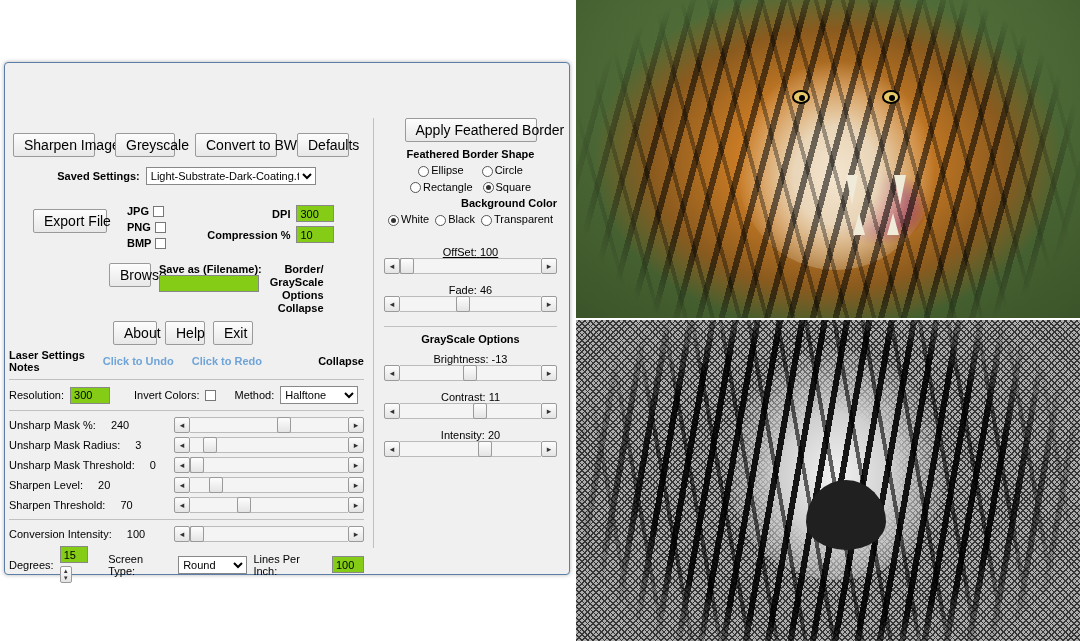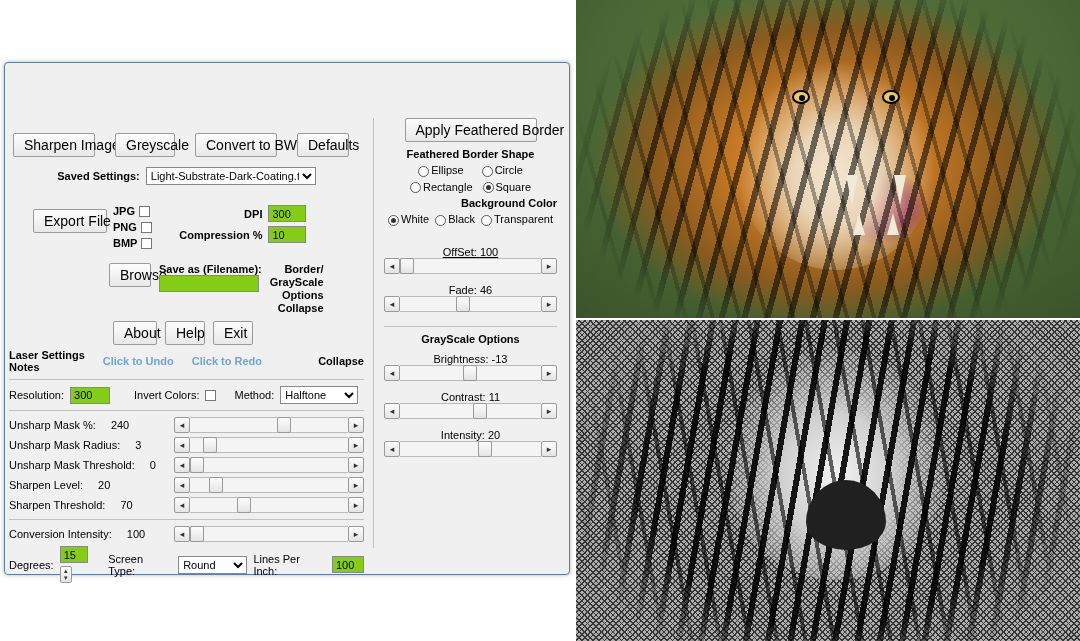--- a/index.html
+++ b/index.html
@@ -254,21 +254,21 @@
 
       <div class="row" style="justify-content:center; margin-top:10px;">
         <span class="label bold">Saved Settings:</span>
         <select style="width:170px;">
           <option>Light-Substrate-Dark-Coating.txt</option>
         </select>
       </div>
 
       <div style="height:12px;"></div>
 
-      <div style="display:flex; gap:0; align-items:flex-start;">
+      <div style="display:flex; gap:14px; align-items:flex-start;">
         <span class="btn" style="width:74px; margin-left:24px; margin-top:8px;">Export File</span>
         <div style="margin-left:6px;">
           <div class="row" style="gap:4px;">
               <span class="bold">JPG</span>
               <span class="chk"></span>
             </div>
           <div class="row" style="gap:4px;">
               <span class="bold">PNG</span>
               <span class="chk"></span>
             </div>

